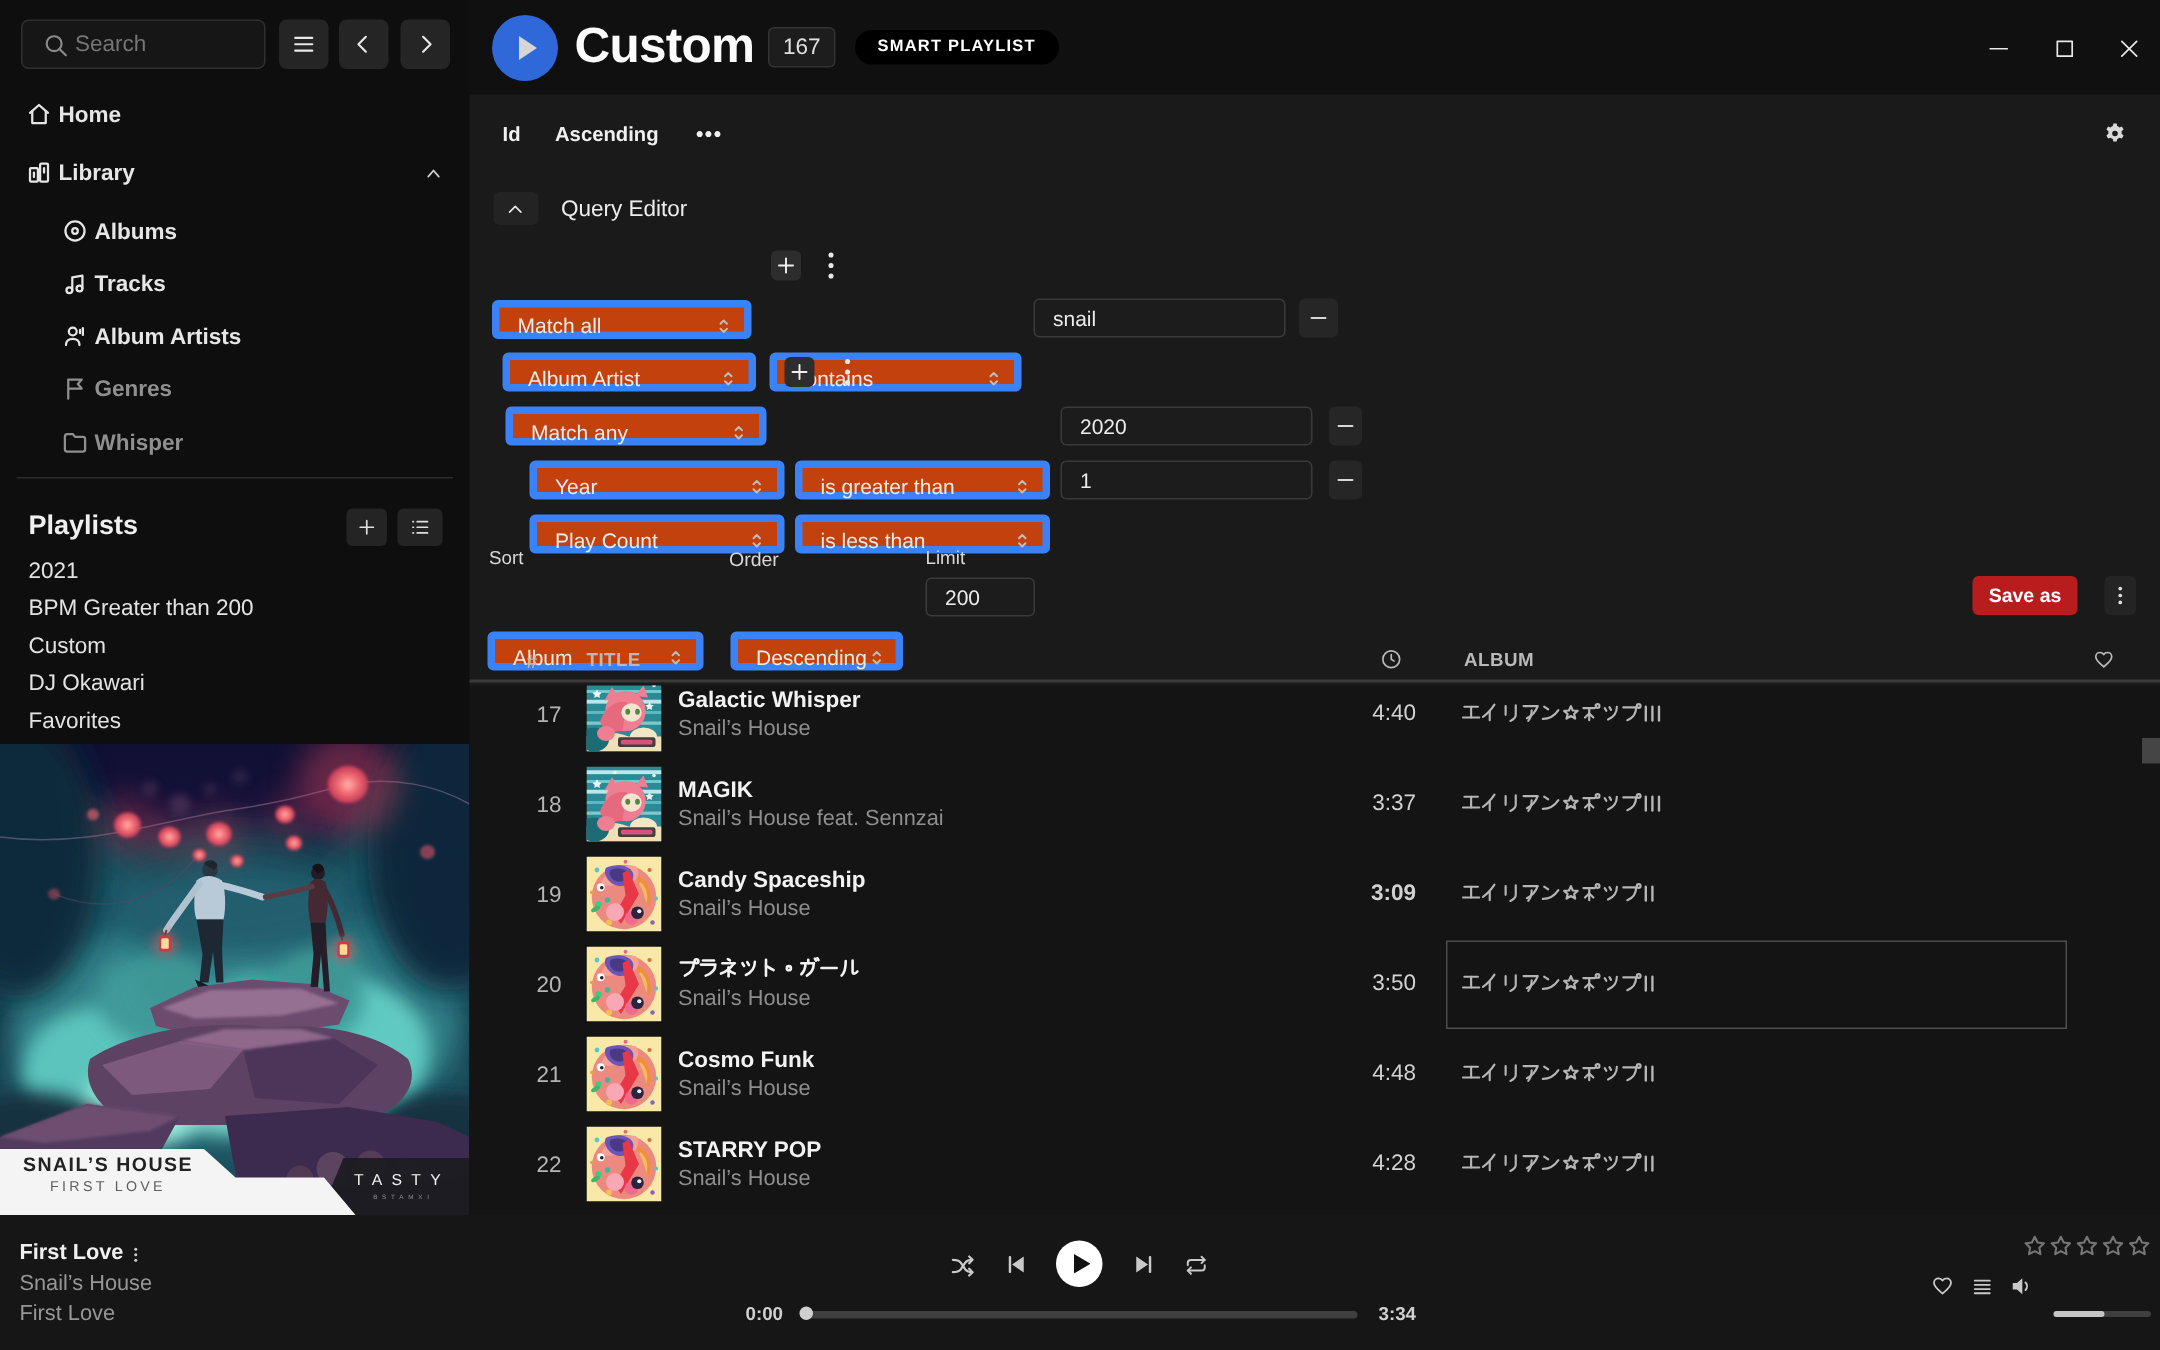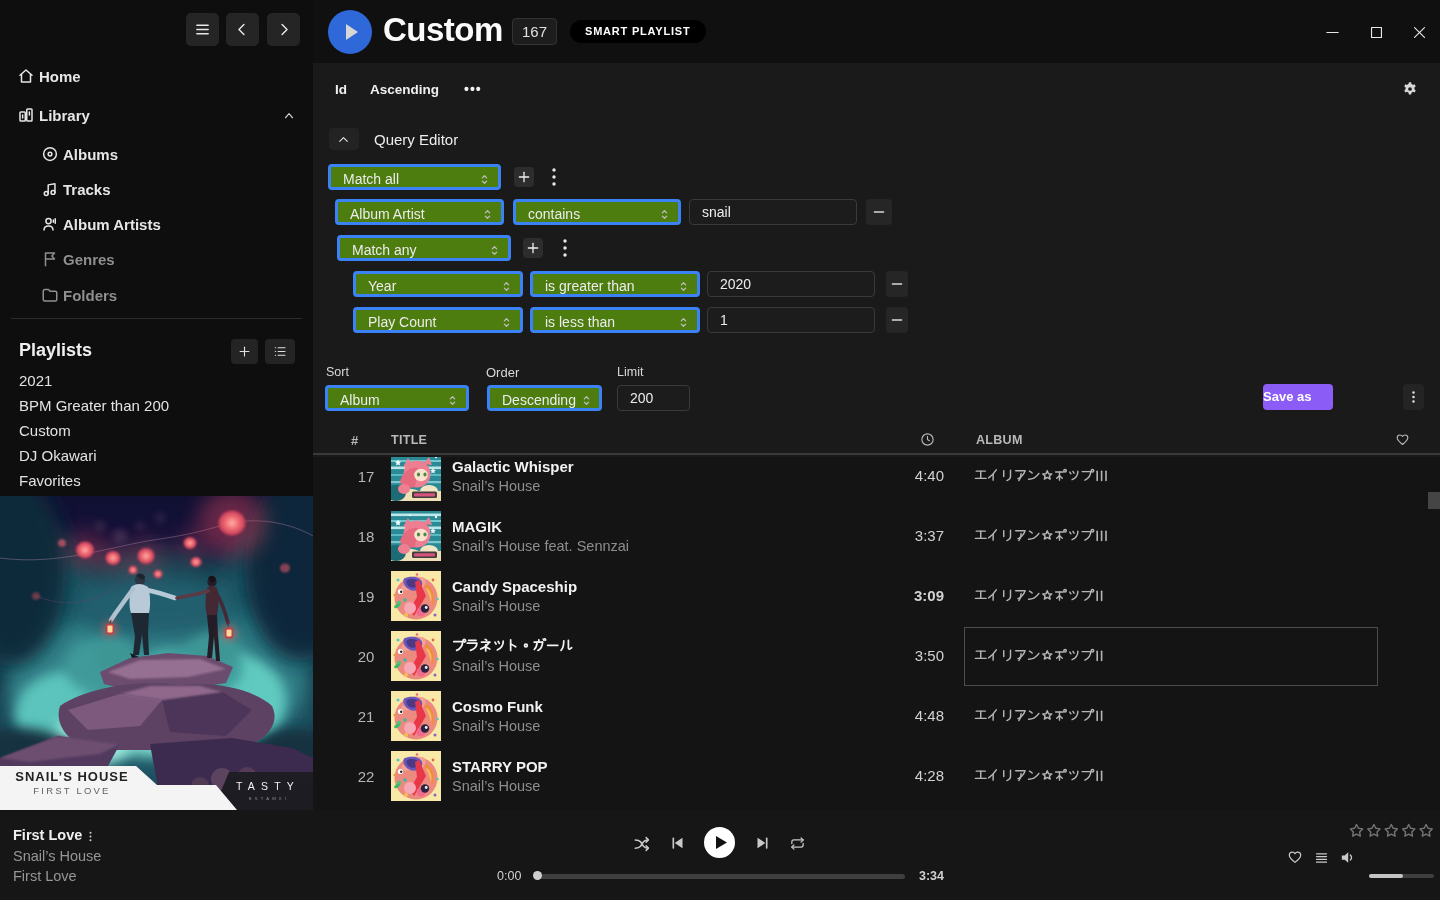--- a/index.html
+++ b/index.html
@@ -1,39 +1,48 @@
 <!DOCTYPE html>
 <html><head>
 <meta charset="utf-8">
 <style>
   * { margin:0; padding:0; box-sizing:border-box; }
   html,body { width:1440px; height:900px; overflow:hidden; background:#0f0f0f;
     font-family:"Liberation Sans", sans-serif; }
   .abs { position:absolute; }
   svg { display:block; }
   .ico { stroke:currentColor; fill:none; stroke-width:2; stroke-linecap:round; stroke-linejoin:round; }
-  .sel { position:absolute; background:#4d7c0f; border:3px solid #3b82f6; border-radius:4px; }
+  .sel { position:absolute; background:#c2410c; border:5px solid #3b82f6; border-radius:4px;margin-top:36px; }
   .sel .lbl { position:absolute; left:12px; font-size:14px; color:#ececec; }
   .inp { position:absolute; background:#1c1c1c; border:1px solid #3a3a3a; border-radius:4px; }
   .inp .lbl { position:absolute; left:12px; font-size:14px; color:#ececec; }
   .mbtn { position:absolute; background:#262626; border-radius:4px; }
   .pbtn { position:absolute; background:#2d2d2d; border-radius:4px; }
   .rnum { position:absolute; left:30px; width:46px; text-align:center; font-size:15px; color:#b5b5b5; }
   .rtitle { position:absolute; left:139px; font-size:15px; font-weight:700; color:#f2f2f2; }
   .rartist { position:absolute; left:139px; font-size:14.5px; color:#8e8e8e; }
   .rdur { position:absolute; left:571px; width:60px; text-align:right; font-size:15px; color:#d2d2d2; }
   .row { position:absolute; left:0; width:1127px; height:60px; }
   .art { position:absolute; left:78px; top:5px; width:50px; height:50px; }
 </style>
 </head>
 <body>
 <div class="abs" style="left:0;top:0;width:1440px;height:900px;">
 
   <div class="abs" id="sidebar" style="left:0;top:0;width:313px;height:810px;background:#0e0e0e;">
 
+    <div class="abs" style="left:14px;top:13px;width:163px;height:33px;background:#161616;border:1px solid #2f2f2f;border-radius:5px;">
+      <svg class="abs" style="left:14px;top:8px;" width="17" height="17" viewBox="0 0 24 24">
+          <g class="ico" style="color:#8a8a8a;">
+            <circle cx="10" cy="10" r="7"></circle>
+            <line x1="21" y1="21" x2="15" y2="15"></line>
+          </g>
+        </svg>
+      <div class="abs" style="left:35px;top:7px;font-size:15px;color:#757575;">Search</div>
+    </div>
     <div class="abs btn-sq" style="left:186px;top:13px;width:33px;height:33px;background:#252525;border-radius:5px;">
       <svg class="abs" style="left:8px;top:8px;" width="17" height="17" viewBox="0 0 24 24">
           <g class="ico" style="color:#e8e8e8;">
             <line x1="4" y1="6" x2="20" y2="6"></line>
             <line x1="4" y1="12" x2="20" y2="12"></line>
             <line x1="4" y1="18" x2="20" y2="18"></line>
           </g>
         </svg>
     </div>
     <div class="abs" style="left:226px;top:13px;width:33px;height:33px;background:#252525;border-radius:5px;">
@@ -120,21 +129,21 @@
     </div>
     <div class="abs" style="left:63px;top:251px;font-size:15px;font-weight:700;color:#8f8f8f;">Genres</div>
 
     <div class="abs" style="left:41px;top:286px;color:#8f8f8f;">
       <svg width="18" height="18" viewBox="0 0 24 24">
           <g class="ico">
             <path d="M3 7 V18 C3 19 3.8 20 5 20 H19 C20.2 20 21 19 21 18 V9 C21 8 20.2 7 19 7 H12 L10 4.5 H5 C3.8 4.5 3 5.5 3 7 Z"></path>
           </g>
         </svg>
     </div>
-    <div class="abs" style="left:63px;top:287px;font-size:15px;font-weight:700;color:#8f8f8f;">Folders</div>
+    <div class="abs" style="left:63px;top:287px;font-size:15px;font-weight:700;color:#8f8f8f;">Whisper</div>
 
     <div class="abs" style="left:11px;top:318px;width:291px;height:1px;background:#2c2c2c;"></div>
 
     <div class="abs" style="left:19px;top:340px;font-size:18px;font-weight:700;color:#efefef;">Playlists</div>
     <div class="abs" style="left:231px;top:339px;width:27px;height:25px;background:#242424;border-radius:4px;">
       <svg class="abs" style="left:6px;top:5px;" width="15" height="15" viewBox="0 0 24 24">
           <g class="ico" style="color:#e0e0e0;stroke-width:1.8;">
             <line x1="12" y1="5" x2="12" y2="19"></line>
             <line x1="5" y1="12" x2="19" y2="12"></line>
           </g>
@@ -493,21 +502,21 @@
         <svg class="abs" style="right:6px;top:6px;" width="13" height="13" viewBox="0 0 24 24">
             <g class="ico" style="color:#bdbdbd;stroke-width:2.4;">
               <polyline points="8,9 12,5 16,9"></polyline>
               <polyline points="8,15 12,19 16,15"></polyline>
             </g>
           </svg>
         </div>
       <div class="inp" style="left:304px;top:322px;width:73px;height:26px;">
           <div class="lbl" style="top:4px;">200</div>
         </div>
-      <div class="abs" style="left:950px;top:321px;width:70px;height:26px;background:#8b5cf6;border-radius:4px;text-align:left;line-height:26px;font-size:13px;font-weight:700;color:#fff;">Save as</div>
+      <div class="abs" style="left:1002px;top:321px;width:70px;height:26px;background:#b91c1c;border-radius:4px;text-align:center;line-height:26px;font-size:13px;font-weight:700;color:#fff;">Save as</div>
       <div class="abs" style="left:1090px;top:321px;width:21px;height:26px;background:#242424;border-radius:4px;">
         <svg class="abs" style="left:4px;top:6px;" width="13" height="14" viewBox="0 0 24 24">
             <g fill="#e0e0e0">
               <circle cx="12" cy="3.5" r="2.3"></circle>
               <circle cx="12" cy="12" r="2.3"></circle>
               <circle cx="12" cy="20.5" r="2.3"></circle>
             </g>
           </svg>
       </div>
 
@@ -1090,21 +1099,21 @@
     <svg class="abs" style="left:789px;top:25px;" width="17" height="17" viewBox="0 0 24 24">
         <g class="ico" style="color:#c9c9c9;stroke-width:1.8;">
           <path d="M4 12 V10 C4 8.3 5.3 7 7 7 H20"></path>
           <polyline points="17,4 20,7 17,10"></polyline>
           <path d="M20 12 V14 C20 15.7 18.7 17 17 17 H4"></path>
           <polyline points="7,14 4,17 7,20"></polyline>
         </g>
       </svg>
 
     <div class="abs" style="left:498px;top:868px;"></div>
-    <div class="abs" style="left:497px;top:59px;font-size:12.5px;font-weight:400;color:#d0d0d0;">0:00</div>
+    <div class="abs" style="left:497px;top:59px;font-size:12.5px;font-weight:700;color:#d0d0d0;">0:00</div>
     <div class="abs" style="left:536px;top:63.5px;width:369px;height:5px;background:#3f3f3f;border-radius:3px;"></div>
     <div class="abs" style="left:533px;top:61px;width:9px;height:9px;background:#cfcfcf;border-radius:50%;"></div>
     <div class="abs" style="left:919px;top:59px;font-size:12.5px;font-weight:700;color:#d0d0d0;">3:34</div>
 
     <svg class="abs" style="left:1349px;top:13px;" width="90" height="16" viewBox="0 0 90 16">
         <g fill="none" stroke="#757575" stroke-width="1.4" stroke-linejoin="round">
           <path d="M7.5 1.5 l1.9 3.8 4.2 .6 -3 3 .7 4.2 -3.8-2 -3.8 2 .7-4.2 -3-3 4.2-.6 Z"></path>
           <path d="M24.9 1.5 l1.9 3.8 4.2 .6 -3 3 .7 4.2 -3.8-2 -3.8 2 .7-4.2 -3-3 4.2-.6 Z"></path>
           <path d="M42.3 1.5 l1.9 3.8 4.2 .6 -3 3 .7 4.2 -3.8-2 -3.8 2 .7-4.2 -3-3 4.2-.6 Z"></path>
           <path d="M59.7 1.5 l1.9 3.8 4.2 .6 -3 3 .7 4.2 -3.8-2 -3.8 2 .7-4.2 -3-3 4.2-.6 Z"></path>

